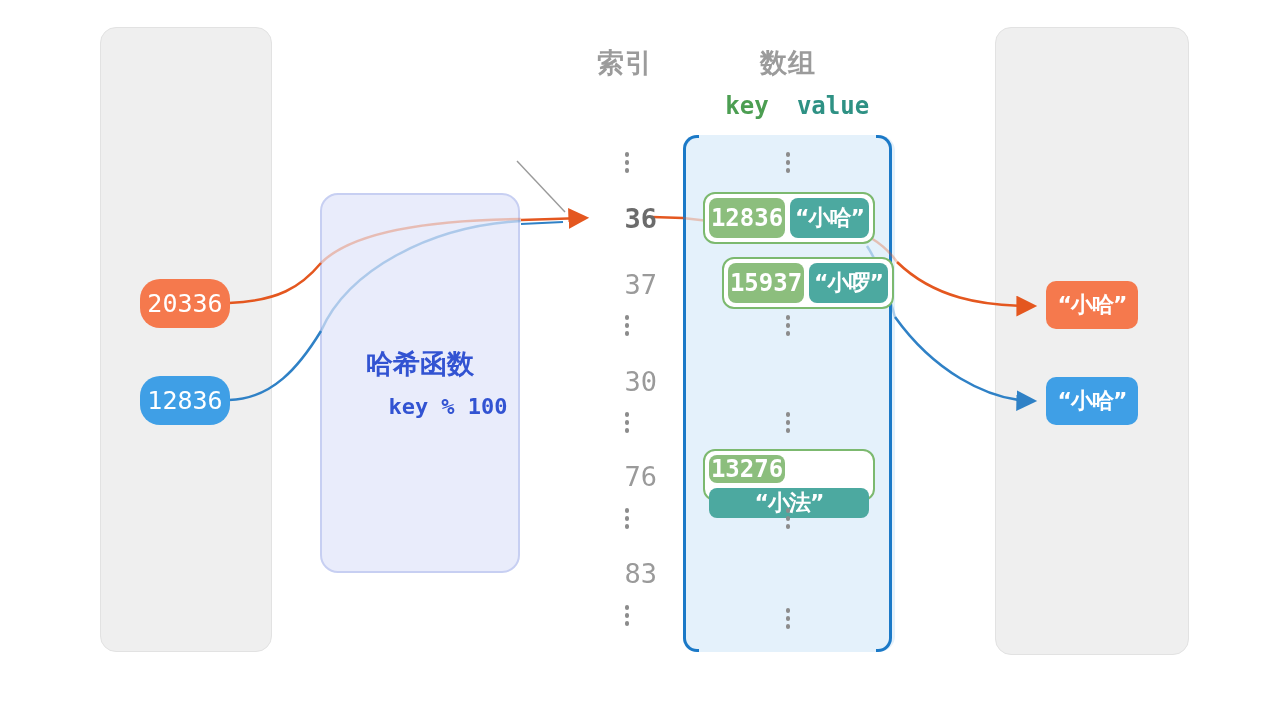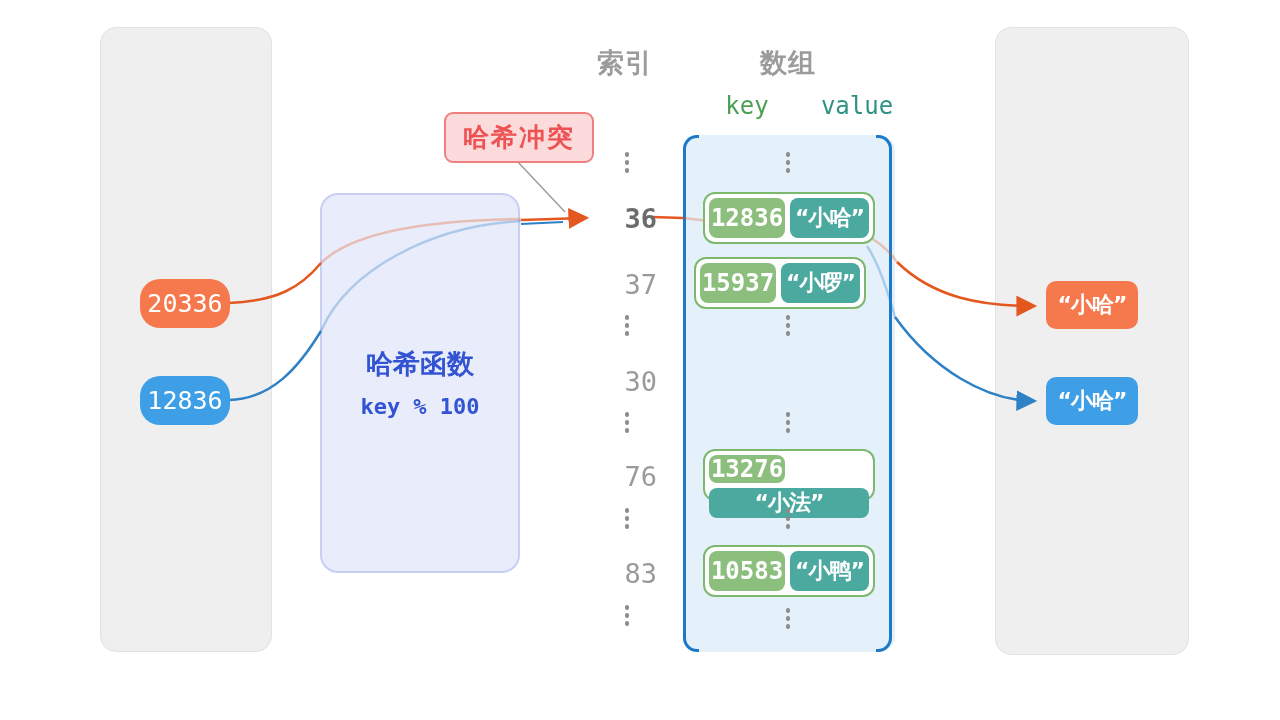--- a/index.html
+++ b/index.html
@@ -25,34 +25,34 @@
   .bracket{width:16px;border:3px solid #1b79c7;}
   .bracket.left{border-right:none;border-radius:14px 0 0 14px;}
   .bracket.right{border-left:none;border-radius:0 14px 14px 0;}
 
   
   .panel-title{
     font-size:27px;font-weight:700;color:#9b9b9b;text-align:center;
     letter-spacing:1px;white-space:nowrap;
   }
   .mono{font-family:"DejaVu Sans Mono","Liberation Mono",monospace;}
-  .kv-head{font-size:24px;font-weight:400;text-align:center;}
+  .kv-head{font-size:24px;font-weight:700;text-align:center;}
   .kv-head.key{color:#4c9e52;}
-  .kv-head.value{color:#2e9184;margin-left:24px;}
+  .kv-head.value{color:#2e9184;}
 
   .key-box{
     width:90px;height:49px;border-radius:20px;color:#fff;
     display:flex;align-items:center;justify-content:center;
     font-size:25px;font-weight:400;
   }
   .key-box.orange{background:#f5794d;}
   .key-box.blue{background:#3f9fe6;}
 
   .hash-title{font-size:27px;font-weight:600;color:#3253d2;text-align:center;width:200px;}
-  .hash-formula{font-size:22px;font-weight:600;color:#3253d2;text-align:center;width:200px;}
+  .hash-formula{font-size:22px;font-weight:600;color:#3253d2;text-align:center;width:200px;padding-left:28px;}
 
   .collision{
     width:146px;height:47px;background:#fbdbdb;border:2px solid #f08080;
     border-radius:9px;display:flex;align-items:center;justify-content:center;
     font-size:26px;font-weight:700;color:#ee5253;letter-spacing:2px;
   }
 
   .idx{width:60px;text-align:right;font-size:27px;color:#9a9a9a;}
   .idx.hot{color:#6b6b6b;font-weight:700;}
 
@@ -127,21 +127,20 @@
 
   <div class="abs kv-head key mono" style="left:712px;top:92px;width:70px;">key</div>
   <div class="abs kv-head value mono" style="left:791px;top:92px;width:84px;">value</div>
 
   <div class="abs key-box orange mono" style="left:140px;top:279px;">20336</div>
   <div class="abs key-box blue mono" style="left:140px;top:376px;">12836</div>
 
   <div class="abs hash-title" style="left:320px;top:346px;">哈希函数</div>
   <div class="abs hash-formula mono" style="left:320px;top:394px;">key % 100</div>
 
-  <div class="abs collision" style="left:444px;top:112px;">哈希冲突</div>
 
   <div class="abs dots" style="left:622px;top:152px;">
       <i></i>
       <i></i>
       <i></i>
     </div>
   <div class="abs idx hot mono" style="left:597px;top:203px;">36</div>
   <div class="abs idx mono" style="left:597px;top:269px;">37</div>
   <div class="abs dots" style="left:622px;top:315px;">
       <i></i>
@@ -170,21 +169,21 @@
   <div class="abs dots" style="left:783px;top:152px;">
       <i></i>
       <i></i>
       <i></i>
     </div>
 
   <div class="abs row" style="left:703px;top:192px;">
     <div class="cell k mono">12836</div>
     <div class="cell v">“小哈”</div>
   </div>
-  <div class="abs row" style="left:694px;top:257px;">
+  <div class="abs row" style="left:722px;top:257px;">
     <div class="cell k mono">15937</div>
     <div class="cell v">“小啰”</div>
   </div>
   <div class="abs dots" style="left:783px;top:315px;">
       <i></i>
       <i></i>
       <i></i>
     </div>
   <div class="abs dots" style="left:783px;top:412px;">
       <i></i>
@@ -193,24 +192,20 @@
     </div>
   <div class="abs row" style="left:703px;top:449px;flex-direction:column;">
     <div class="cell k mono">13276</div>
     <div class="cell v">“小法”</div>
   </div>
   <div class="abs dots" style="left:783px;top:508px;">
       <i></i>
       <i></i>
       <i></i>
     </div>
-  <div class="abs row" style="left:703px;top:545px;">
-    <div class="cell k mono">10583</div>
-    <div class="cell v">“小鸭”</div>
-  </div>
   <div class="abs dots" style="left:783px;top:608px;">
       <i></i>
       <i></i>
       <i></i>
     </div>
 
   <div class="abs out-box orange" style="left:1046px;top:281px;">“小哈”</div>
   <div class="abs out-box blue" style="left:1046px;top:377px;">“小哈”</div>
 
 </div>

